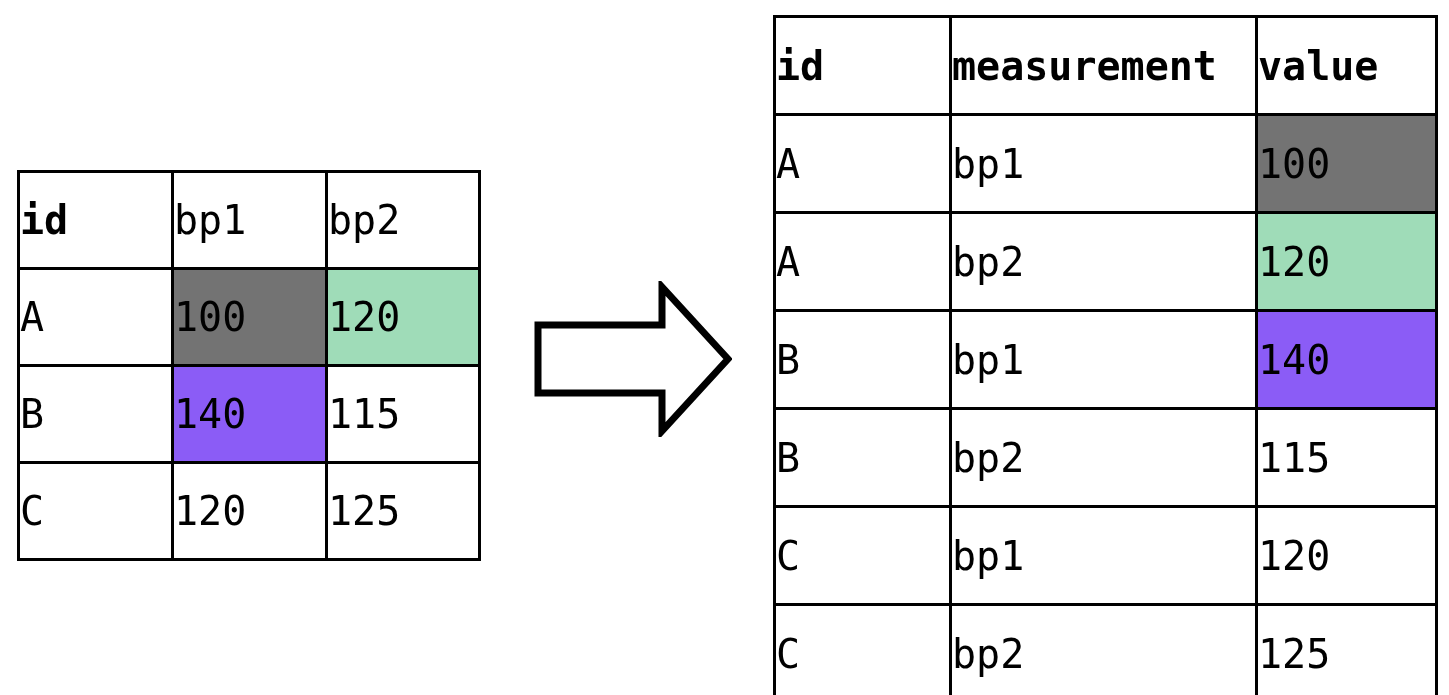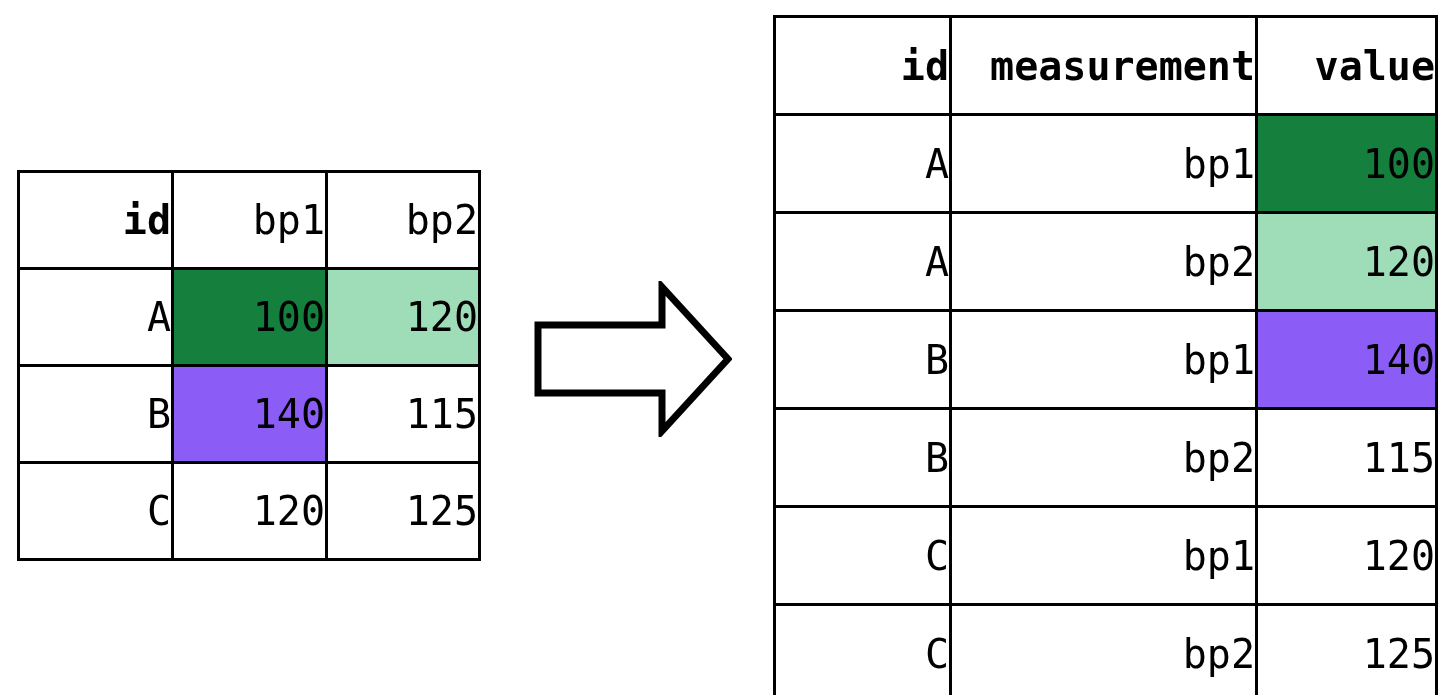--- a/index.html
+++ b/index.html
@@ -25,21 +25,21 @@
   
   table.grid {
     position: absolute;
     border-collapse: collapse;
     table-layout: fixed;
     background: #ffffff;
   }
   table.grid td,
   table.grid th {
     border: 3px solid #000000;
-    text-align: right;
+    text-align: left;
     vertical-align: middle;
     font-weight: normal;
     color: #000000;
     padding: 0;
     background-clip: padding-box;
   }
   table.grid th {
     font-weight: bold;
   }
 
@@ -67,21 +67,21 @@
     height: 665px;
     font-size: 40px;
   }
   #long-table th,
   #long-table td { height: 95px; }
   #long-table .col-id    { width: 176px; }
   #long-table .col-meas  { width: 306px; }
   #long-table .col-val   { width: 180px; }
 
   
-  .hl-blue   { background-color: #15803d; }
+  .hl-blue   { background-color: #737373; }
   .hl-green  { background-color: #9fdcb8; }
   .hl-orange { background-color: #8b5cf6; }
 
   
   #arrow-shape {
     position: absolute;
     left: 534px;
     top: 281px;
     width: 198px;
     height: 156px;

